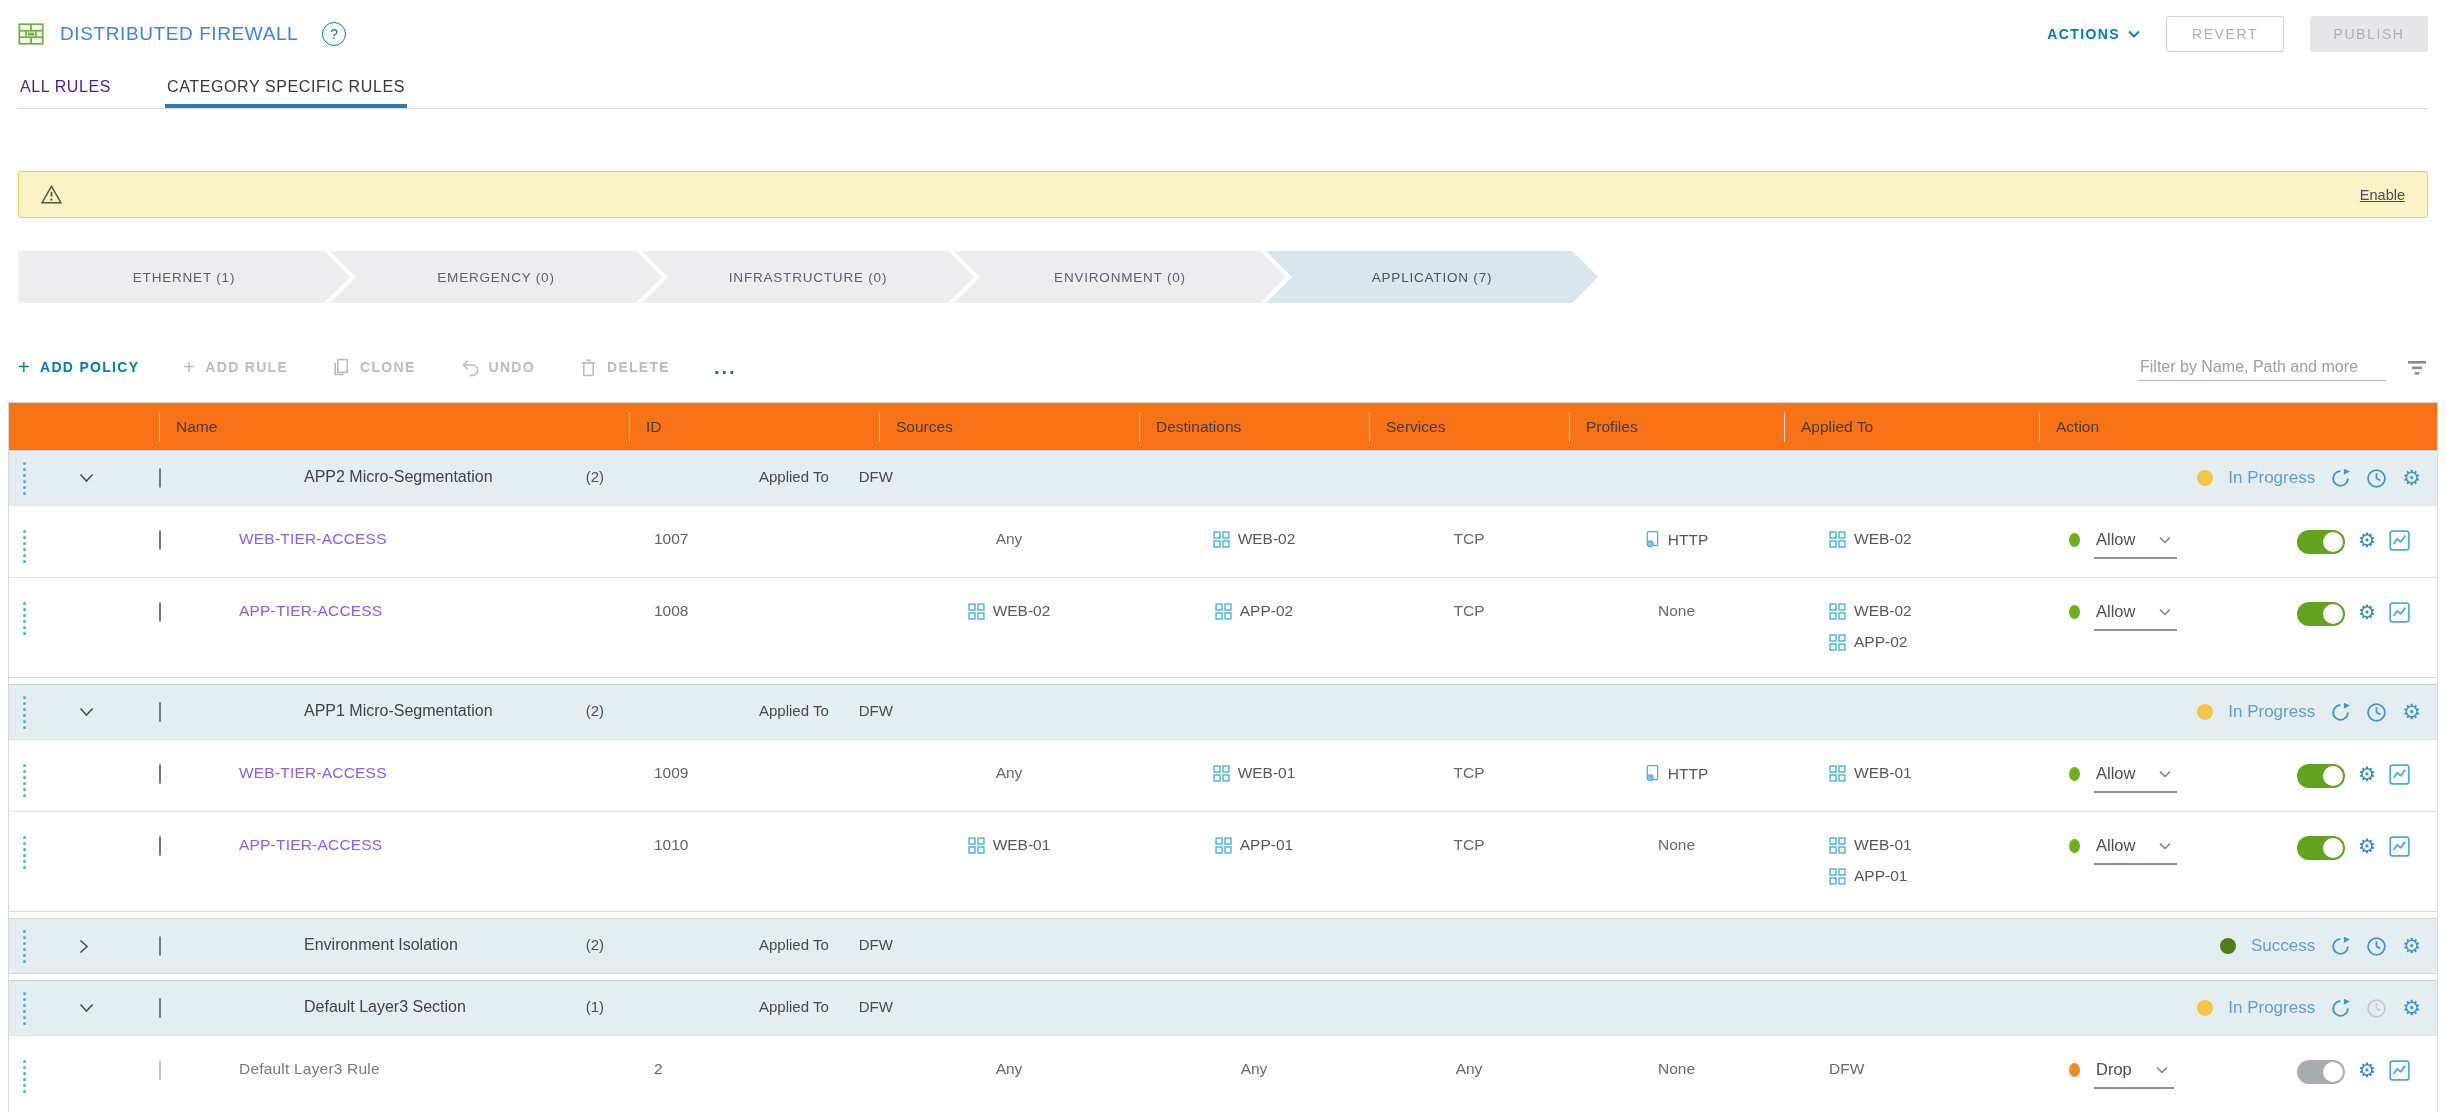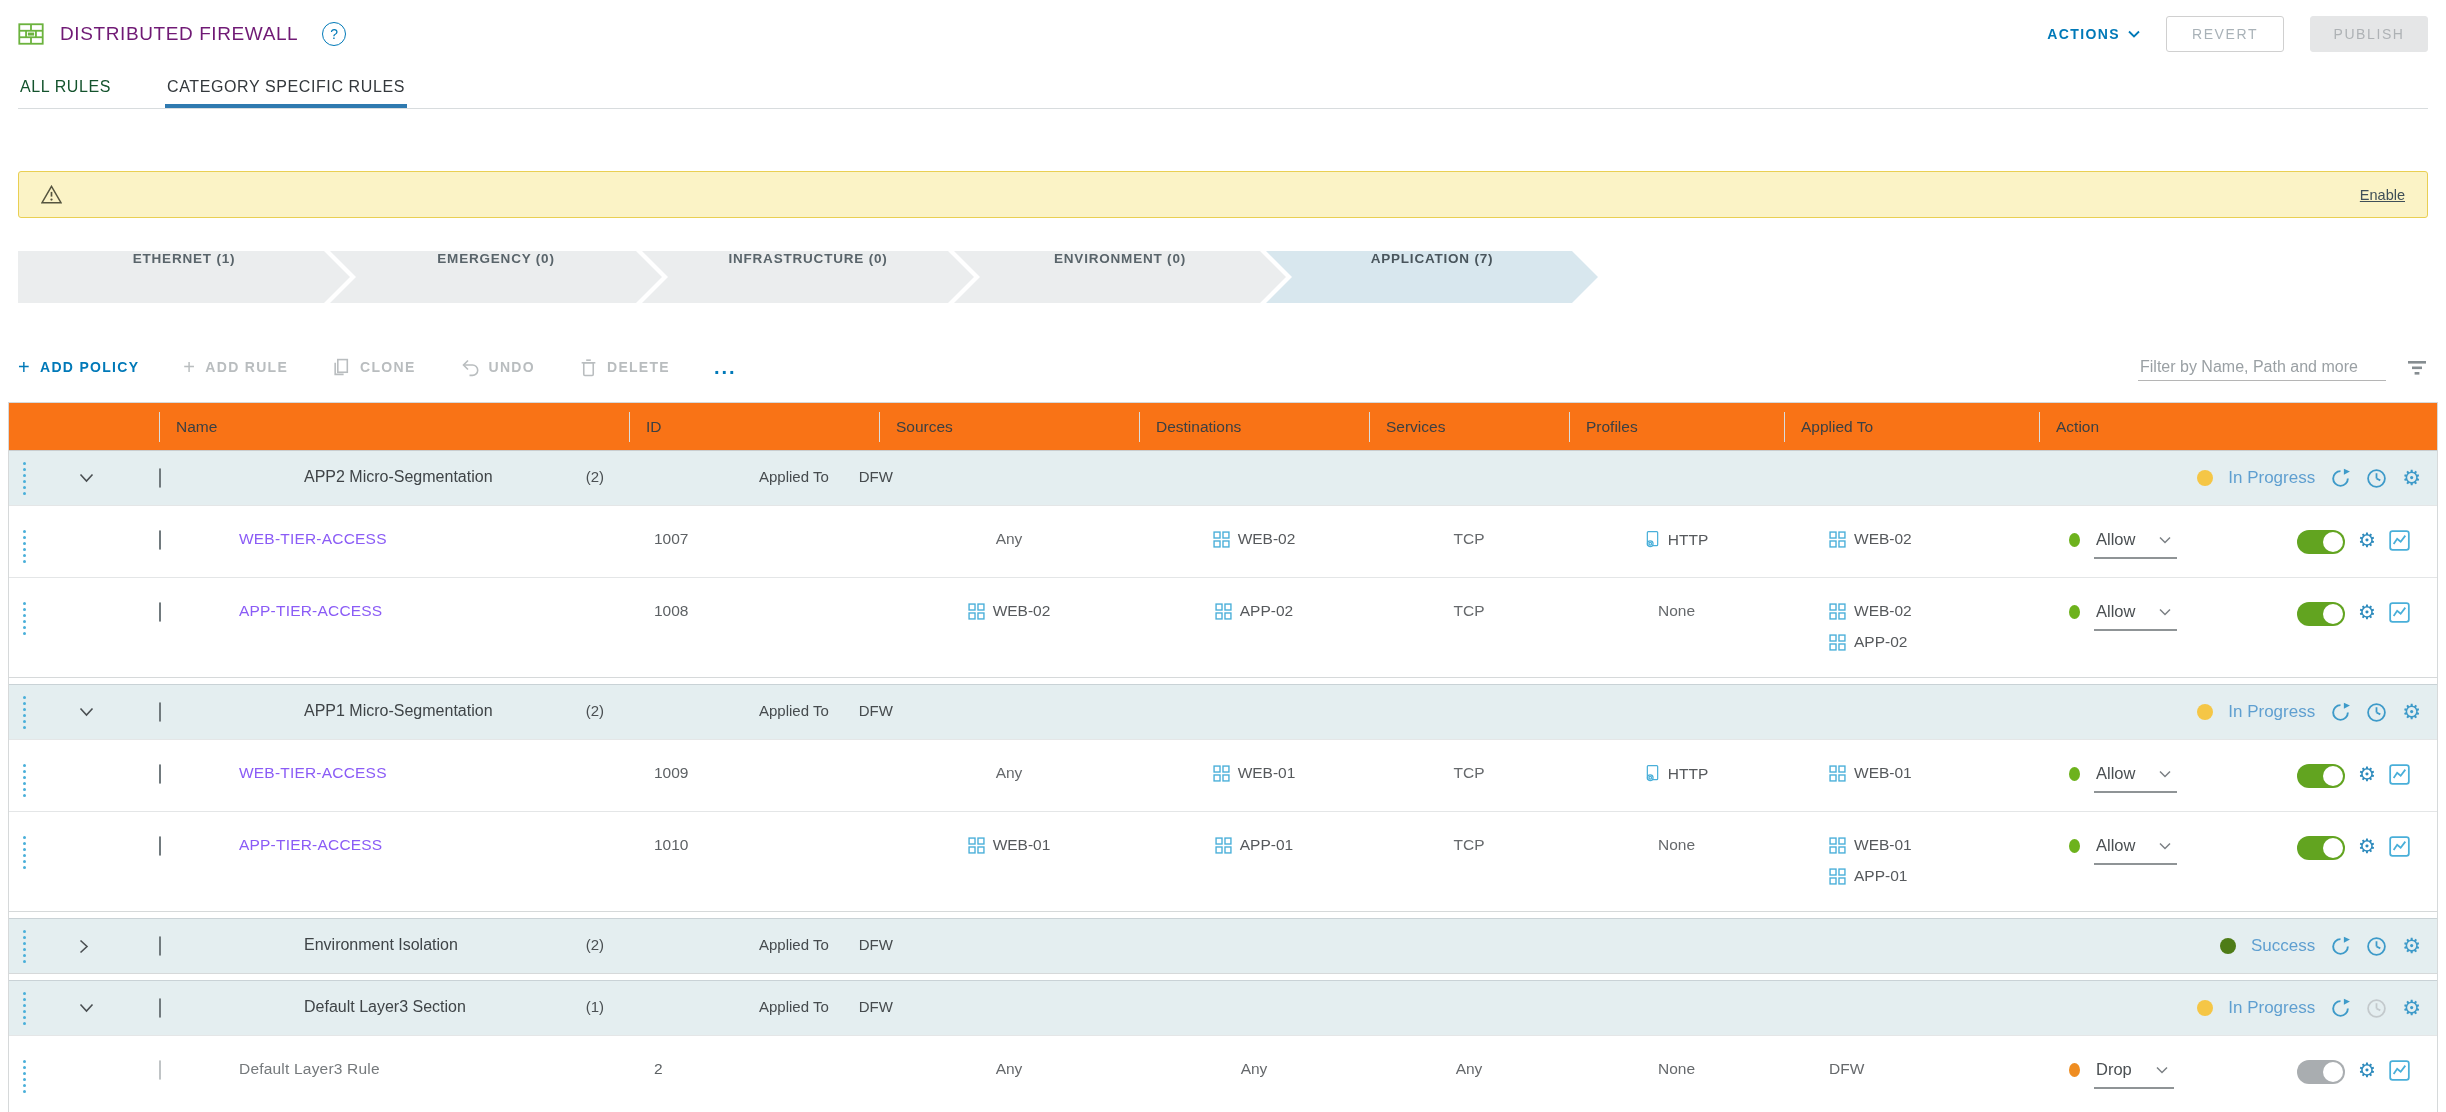--- a/index.html
+++ b/index.html
@@ -2,49 +2,49 @@
 <html><head>
 <meta charset="utf-8">
 <style>
   * { box-sizing: border-box; margin: 0; padding: 0; }
   html,body { width:2446px; height:1112px; background:#fff; overflow:hidden;
     font-family:"Liberation Sans", sans-serif; color:#45494d; }
 
   
   .app-header { display:flex; align-items:center; padding:16px 18px 0 18px; }
   .fw-icon { margin-right:16px; display:inline-flex; }
-  .page-title { font-size:19px; letter-spacing:0.6px; color:#701a75; }
+  .page-title { font-size:19px; letter-spacing:0.6px; color:#3b82f6; }
   .help-icon { width:24px; height:24px; border:1.6px solid #0079b8; border-radius:50%;
     color:#0079b8; font-size:14px; display:inline-flex; align-items:center; justify-content:center;
     margin-left:24px; cursor:pointer; }
   .header-right { margin-left:auto; display:flex; align-items:center; gap:26px; }
   .actions-link { color:#0079b8; font-size:14px; letter-spacing:1.4px; font-weight:600;
     display:inline-flex; align-items:center; gap:8px; cursor:pointer; }
   .btn { height:36px; min-width:118px; border-radius:3px; font-size:14px; letter-spacing:1.6px;
     display:inline-flex; align-items:center; justify-content:center; padding:0 20px;
     font-family:"Liberation Sans",sans-serif; }
   .btn-revert { background:#fff; border:1px solid #d0d0d0; color:#a9b2b8; }
   .btn-publish { background:#e5e6e7; border:1px solid #e5e6e7; color:#aeb2b5; }
 
   
   .tabs-bar { display:flex; gap:52px; margin:26px 18px 0 18px; border-bottom:1px solid #d8dcde; }
-  .tab { font-size:16px; letter-spacing:0.6px; padding:0 2px 12px 2px; color:#14532d; cursor:pointer; }
+  .tab { font-size:16px; letter-spacing:0.6px; padding:0 2px 12px 2px; color:#4c1d95; cursor:pointer; }
   .tab.active { color:#33383c; border-bottom:4px solid #2f7ab0; padding-bottom:8px; }
 
   
   .banner { margin:62px 18px 0 18px; height:47px; background:#fbf3c6; border:1px solid #e9cf53;
     border-radius:3px; display:flex; align-items:center; padding:0 22px; }
   .banner-text { font-size:14.5px; color:#50503c; margin-left:14px; }
   .banner-link { margin-left:auto; font-size:14.5px; color:#3f4f58; text-decoration:underline; cursor:pointer; }
 
   
   .cats { display:flex; margin:33px 0 0 18px; }
-  .cat { height:52px; width:332px; margin-right:-20px; display:flex; justify-content:center;
+  .cat { height:52px; width:332px; margin-right:-20px; display:flex; align-items:center; justify-content:center;
     background:#ebedee; cursor:pointer;
-    clip-path:polygon(0 0, calc(100% - 26px) 0, 100% 50%, calc(100% - 26px) 100%, 0 100%, 26px 50%);font-weight:bold; }
+    clip-path:polygon(0 0, calc(100% - 26px) 0, 100% 50%, calc(100% - 26px) 100%, 0 100%, 26px 50%); }
   .cat.first { clip-path:polygon(0 0, calc(100% - 26px) 0, 100% 50%, calc(100% - 26px) 100%, 0 100%); }
   .cat.selected { background:#d8e7ee; }
   .cat span { font-size:13.5px; letter-spacing:0.8px; color:#59646a; }
   .cat.selected span { color:#49555c; }
 
   
   .toolbar { display:flex; align-items:flex-end; margin:40px 18px 0 18px; height:46px; }
   .tb-left { display:flex; align-items:center; gap:44px; padding-bottom:12px; }
   .tb-item { display:inline-flex; align-items:center; gap:9px; font-size:14px; letter-spacing:1.3px;
     font-weight:600; cursor:pointer; }

